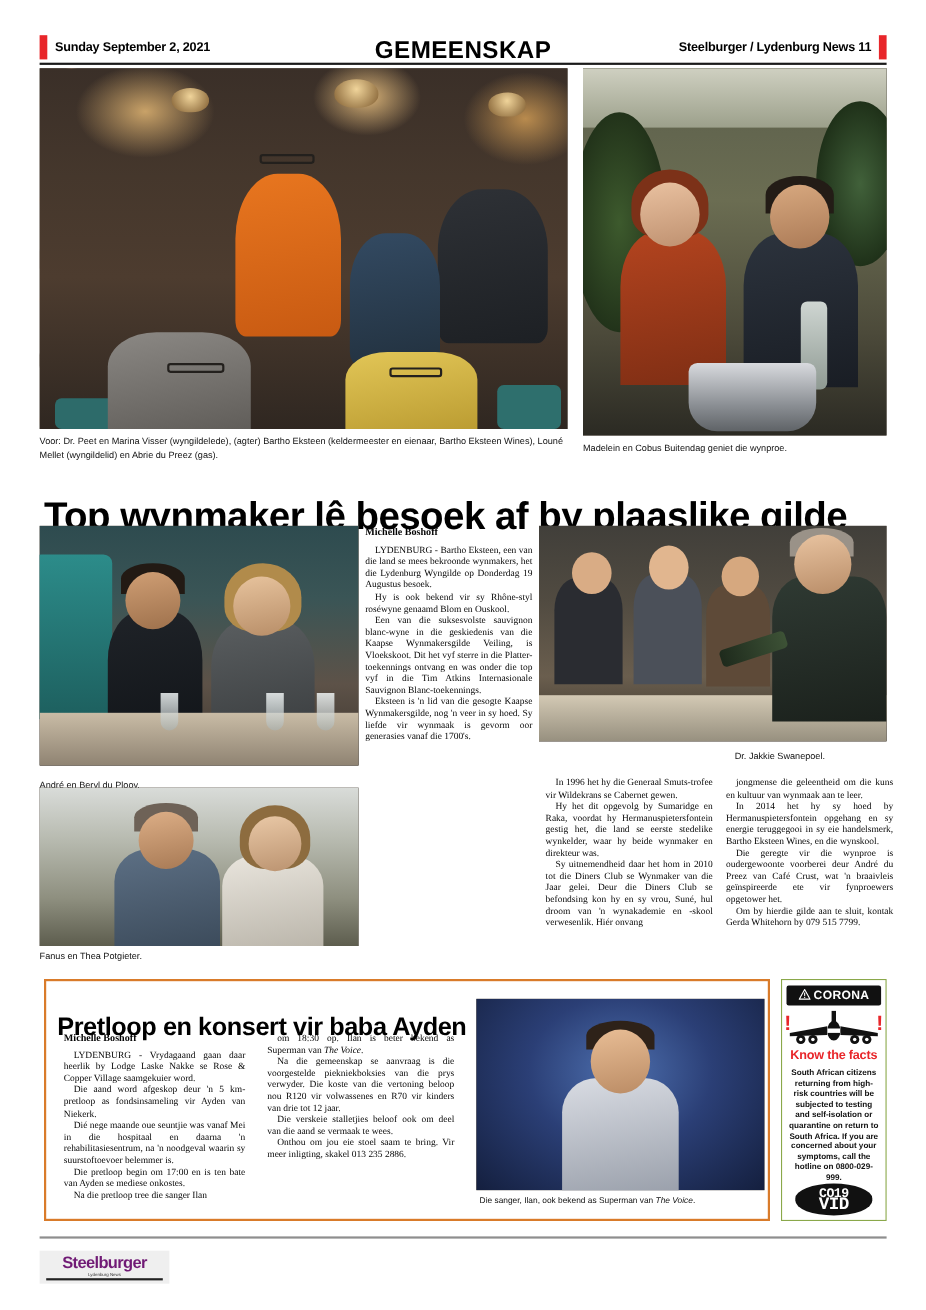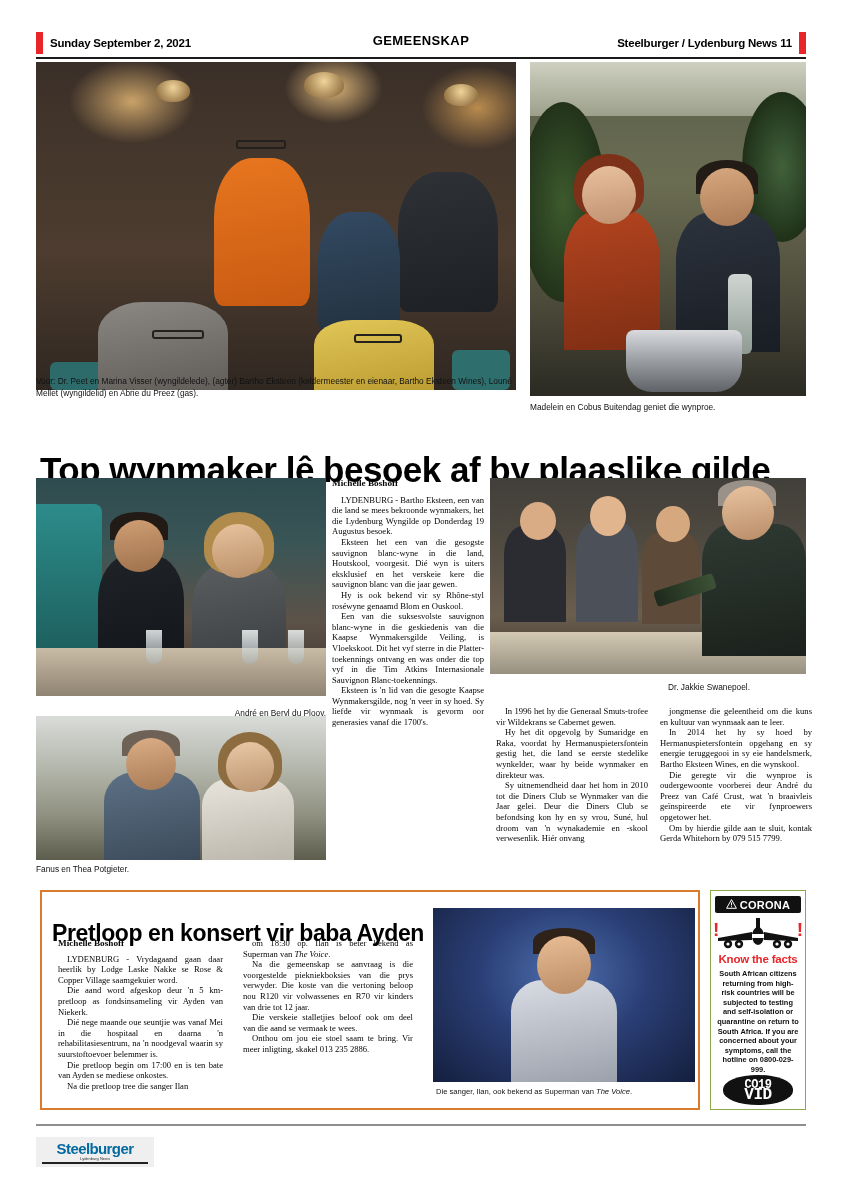--- a/index.html
+++ b/index.html
@@ -22,21 +22,21 @@
     display: flex; align-items: center; justify-content: space-between;
   }
   .mast-tick {
     width: 7px; height: 22px; background: #e8262a; flex: 0 0 auto;
   }
   .mast-date {
     font-size: 11.5px; font-weight: bold; letter-spacing: -0.2px;
     margin-left: 7px; white-space: nowrap;
   }
   .mast-center {
-    font-size: 13px; font-weight: bold; letter-spacing: 0.4px;
+    font-size: 22px; font-weight: bold; letter-spacing: 0.4px;
     position: absolute; left: 0; right: 0; text-align: center; top: 3px;
   }
   .mast-right {
     font-size: 11.5px; font-weight: bold; letter-spacing: -0.2px;
     margin-right: 7px; white-space: nowrap;
   }
   .mast-left-group, .mast-right-group { display: flex; align-items: center; z-index: 2; }
 
   .rule-top {
     position: absolute; left: 36px; top: 57px; width: 770px; height: 2px;
@@ -207,23 +207,23 @@
   .ph6 .head { position:absolute; left:104px; top:28px; width:54px; height:58px;
     border-radius:50%; background: linear-gradient(170deg,#e8bd95,#bb8c65);}
   .ph6 .hair { position:absolute; left:100px; top:20px; width:62px; height:26px;
     border-radius:50% 50% 0 0; background:#2e2219;}
 
   
   .cap {
     position: absolute; font-size: 8.3px; line-height: 11.5px;
     font-family: "Liberation Sans", sans-serif; color: #111;
   }
-  .cap1 { left: 36px; top: 376px; width: 482px; }
+  .cap1 { left: 36px; top: 396px; width: 482px; }
   .cap2 { left: 530px; top: 402px; width: 276px; }
-  .cap3 { left: 36px; top: 708px; width: 290px; text-align: right; }
+  .cap3 { left: 36px; top: 708px; width: 290px; }
   .cap4 { left: 36px; top: 864px; width: 290px; }
   .cap5 { left: 490px; top: 682px; width: 260px; text-align: right; }
   .cap6 { left: 436px; top: 1086px; width: 260px; font-size:7.6px; }
   .cap6 .it { font-style: italic; }
 
   
   .headline {
     position: absolute; left: 40px; top: 426px; width: 770px;
     font-size: 35px; font-weight: bold; letter-spacing: -0.5px;
     font-family: "Liberation Sans", sans-serif; line-height: 42px;
@@ -303,21 +303,21 @@
   }
   .footer-text {
     font-size: 19.5px; font-weight: bold; letter-spacing: -0.4px;
     font-family: "Liberation Sans", sans-serif;
   }
   .footer-logo {
     width: 118px; height: 30px; background: #efefef; position: relative;
     display:flex; flex-direction:column; align-items:center; justify-content:center;
   }
   .footer-logo .fl-name {
-    font-size: 15px; font-weight: bold; letter-spacing: -0.6px; color:#0369a1;
+    font-size: 15px; font-weight: bold; letter-spacing: -0.6px; color:#701a75;
     line-height:15px;
   }
   .footer-logo .fl-sub {
     font-size: 4px; color:#333; letter-spacing:0; line-height:5px;
   }
   .footer-logo .fl-bar { width:106px; height:2px; background:#222; margin-top:1px;}
 </style>
 </head>
 <body>
 
@@ -418,21 +418,20 @@
     <div class="main"></div>
       <div class="mainhair"></div>
       <div class="mainh"></div>
     <div class="bottle"></div>
   </div>
   <div class="cap cap5">Dr. Jakkie Swanepoel.</div>
 
   <div class="col a1-c2">
     <div class="byline">Michelle Boshoff</div>
     <p>LYDENBURG - Bartho Eksteen, een van die land se mees bekroonde wynmakers, het die Lydenburg Wyngilde op Donderdag 19 Augustus besoek.</p>
-    <p>Eksteen het een van die gesogste sauvignon blanc-wyne in die land, Houtskool, voorgesit. Dié wyn is uiters eksklusief en het verskeie kere die sauvignon blanc van die jaar gewen.</p>
     <p>Hy is ook bekend vir sy Rhône-styl roséwyne genaamd Blom en Ouskool.</p>
     <p>Een van die suksesvolste sauvignon blanc-wyne in die geskiedenis van die Kaapse Wynmakersgilde Veiling, is Vloekskoot. Dit het vyf sterre in die Platter-toekennings ontvang en was onder die top vyf in die Tim Atkins Internasionale Sauvignon Blanc-toekennings.</p>
     <p>Eksteen is 'n lid van die gesogte Kaapse Wynmakersgilde, nog 'n veer in sy hoed. Sy liefde vir wynmaak is gevorm oor generasies vanaf die 1700's.</p>
   </div>
 
   <div class="col a1-c3">
     <p>In 1996 het hy die Generaal Smuts-trofee vir Wildekrans se Cabernet gewen.</p>
     <p>Hy het dit opgevolg by Sumaridge en Raka, voordat hy Hermanuspietersfontein gestig het, die land se eerste stedelike wynkelder, waar hy beide wynmaker en direkteur was.</p>
     <p>Sy uitnemendheid daar het hom in 2010 tot die Diners Club se Wynmaker van die Jaar gelei. Deur die Diners Club se befondsing kon hy en sy vrou, Suné, hul droom van 'n wynakademie en -skool verwesenlik. Hiér onvang</p>
   </div>

